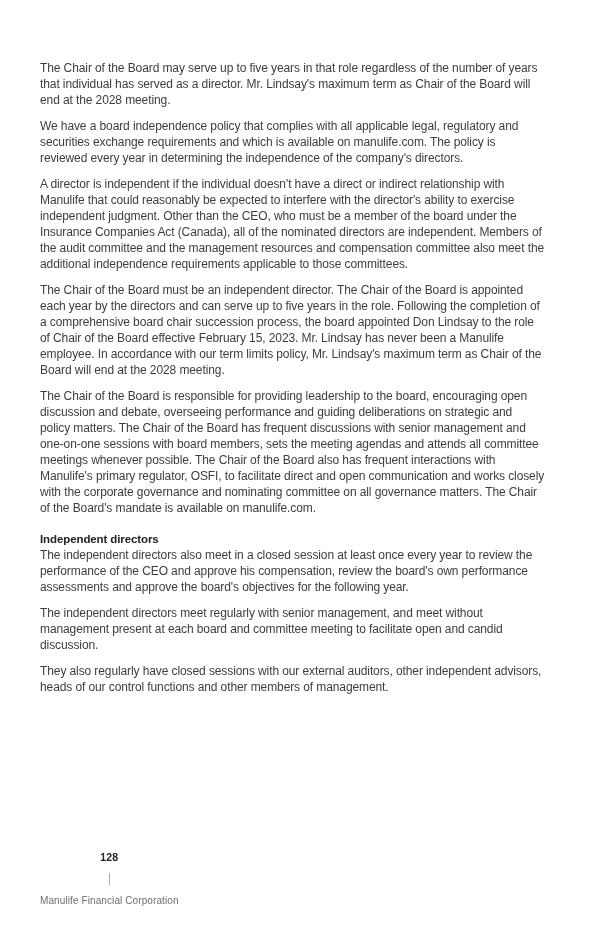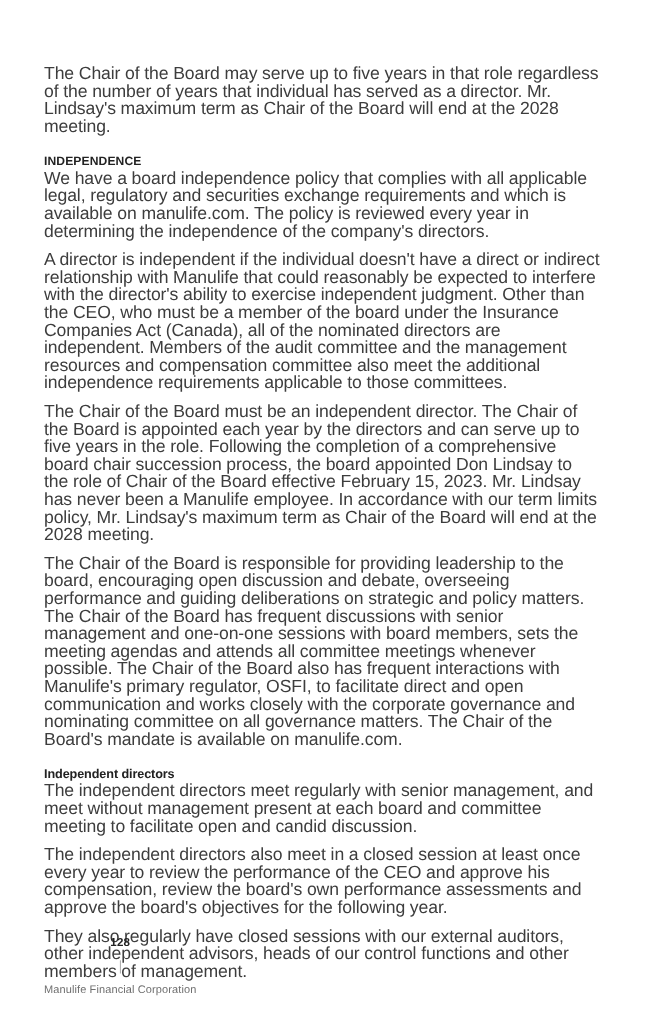--- a/index.html
+++ b/index.html
@@ -18,21 +18,21 @@
     box-sizing: border-box;
   }
   .content {
     position: absolute;
     top: 60px;
     left: 40px;
     width: 522px;
   }
   .para {
     margin: 0 17px 10px 0;
-    font-size: 16px;
+    font-size: 12px;
     line-height: 16px;
     letter-spacing: -0.1px;
     color: #3d3d3d;
   }
   .h-caps {
     margin: 15px 0 0 0;
     font-size: 11px;
     line-height: 16px;
     font-weight: bold;
     letter-spacing: 0.1px;
@@ -75,36 +75,35 @@
 </style>
 </head>
 <body>
 
 <div class="page">
 
   <main class="content">
 
     <p class="para">The Chair of the Board may serve up to five years in that role regardless of the number of years that individual has served as a director. Mr. Lindsay's maximum term as Chair of the Board will end at the 2028 meeting.</p>
 
-    <h2 class="h-caps">INDEPENDENCE</h2>
 
     <p class="para">We have a board independence policy that complies with all applicable legal, regulatory and securities exchange requirements and which is available on manulife.com. The policy is reviewed every year in determining the independence of the company's directors.</p>
 
     <p class="para">A director is independent if the individual doesn't have a direct or indirect relationship with Manulife that could reasonably be expected to interfere with the director's ability to exercise independent judgment. Other than the CEO, who must be a member of the board under the Insurance Companies Act (Canada), all of the nominated directors are independent. Members of the audit committee and the management resources and compensation committee also meet the additional independence requirements applicable to those committees.</p>
 
 
     <p class="para">The Chair of the Board must be an independent director. The Chair of the Board is appointed each year by the directors and can serve up to five years in the role. Following the completion of a comprehensive board chair succession process, the board appointed Don Lindsay to the role of Chair of the Board effective February 15, 2023. Mr. Lindsay has never been a Manulife employee. In accordance with our term limits policy, Mr. Lindsay's maximum term as Chair of the Board will end at the 2028 meeting.</p>
 
     <p class="para">The Chair of the Board is responsible for providing leadership to the board, encouraging open discussion and debate, overseeing performance and guiding deliberations on strategic and policy matters. The Chair of the Board has frequent discussions with senior management and one-on-one sessions with board members, sets the meeting agendas and attends all committee meetings whenever possible. The Chair of the Board also has frequent interactions with Manulife's primary regulator, OSFI, to facilitate direct and open communication and works closely with the corporate governance and nominating committee on all governance matters. The Chair of the Board's mandate is available on manulife.com.</p>
 
     <h3 class="h-sub">Independent directors</h3>
 
+    <p class="para">The independent directors also meet in a closed session at least once every year to review the performance of the CEO and approve his compensation, review the board's own performance assessments and approve the board's objectives for the following year.</p>
+
     <p class="para">The independent directors meet regularly with senior management, and meet without management present at each board and committee meeting to facilitate open and candid discussion.</p>
-
-    <p class="para">The independent directors also meet in a closed session at least once every year to review the performance of the CEO and approve his compensation, review the board's own performance assessments and approve the board's objectives for the following year.</p>
 
     <p class="para">They also regularly have closed sessions with our external auditors, other independent advisors, heads of our control functions and other members of management.</p>
 
   </main>
 
   <footer class="footer">
     <span class="pagenum">128</span>
     <span class="divider"></span>
     <span class="company">Manulife Financial Corporation</span>
   </footer>

